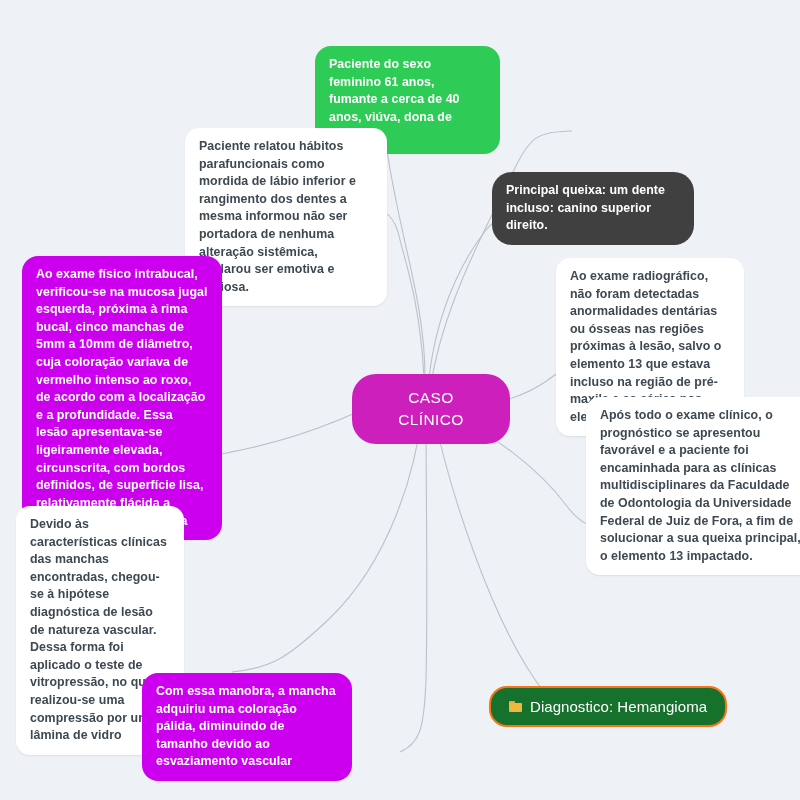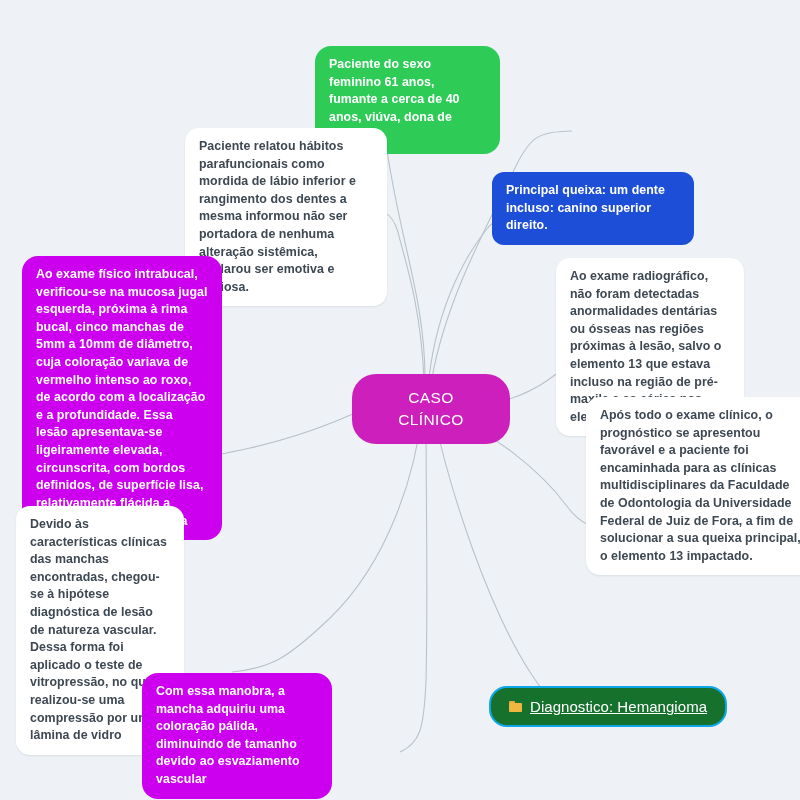--- a/index.html
+++ b/index.html
@@ -42,24 +42,24 @@
     font-weight: 700;
     box-shadow: 0 1px 2px rgba(40,60,80,0.10);
   }
   .node.green {
     background: #2ecc57;
     color: #ffffff;
     font-weight: 700;
     border-radius: 16px;
   }
   .node.red {
-    background: #1d4ed8;
+    background: #404040;
     color: #ffffff;
     font-weight: 700;
-    border-radius: 12px;
+    border-radius: 20px;
   }
   .node.magenta {
     background: #cc00ee;
     color: #ffffff;
     font-weight: 700;
     border-radius: 16px;
   }
   .node.center {
     background: #cc1fbb;
     color: #ffffff;
@@ -70,26 +70,25 @@
     text-align: center;
     letter-spacing: 0.4px;
   }
   .node.darkgreen {
     background: #15712c;
     color: #ffffff;
     font-weight: 400;
     font-size: 15px;
     border-radius: 18px;
     padding: 8px 18px;
-    border: 2px solid #0ea5e9;
+    border: 2px solid #f97316;
     display: flex;
     align-items: center;
     gap: 8px;
     white-space: nowrap;
-    text-decoration: underline;
   }
   .folder-icon {
     display: inline-block;
     width: 13px;
     height: 11px;
     position: relative;
     flex: 0 0 auto;
   }
   .folder-icon::before {
     content: "";
@@ -110,21 +109,21 @@
 
   
   #n-patient      { left: 315px; top:  46px; width: 185px; }
   #n-habits       { left: 185px; top: 128px; width: 202px; }
   #n-complaint    { left: 492px; top: 172px; width: 202px; }
   #n-exam         { left:  22px; top: 256px; width: 200px; }
   #n-radio        { left: 556px; top: 258px; width: 188px; }
   #n-center       { left: 352px; top: 374px; width: 158px; }
   #n-prognosis    { left: 586px; top: 397px; width: 230px; }
   #n-hypothesis   { left:  16px; top: 506px; width: 168px; }
-  #n-maneuver     { left: 142px; top: 673px; width: 190px; }
+  #n-maneuver     { left: 142px; top: 673px; width: 210px; }
   #n-diagnosis    { left: 489px; top: 686px; }
 </style>
 </head>
 <body>
 
 <div id="canvas">
 
   <svg id="connectors" viewBox="0 0 800 800" xmlns="http://www.w3.org/2000/svg">
     <g fill="none" stroke="#b9c2c9" stroke-width="1.1">
 

